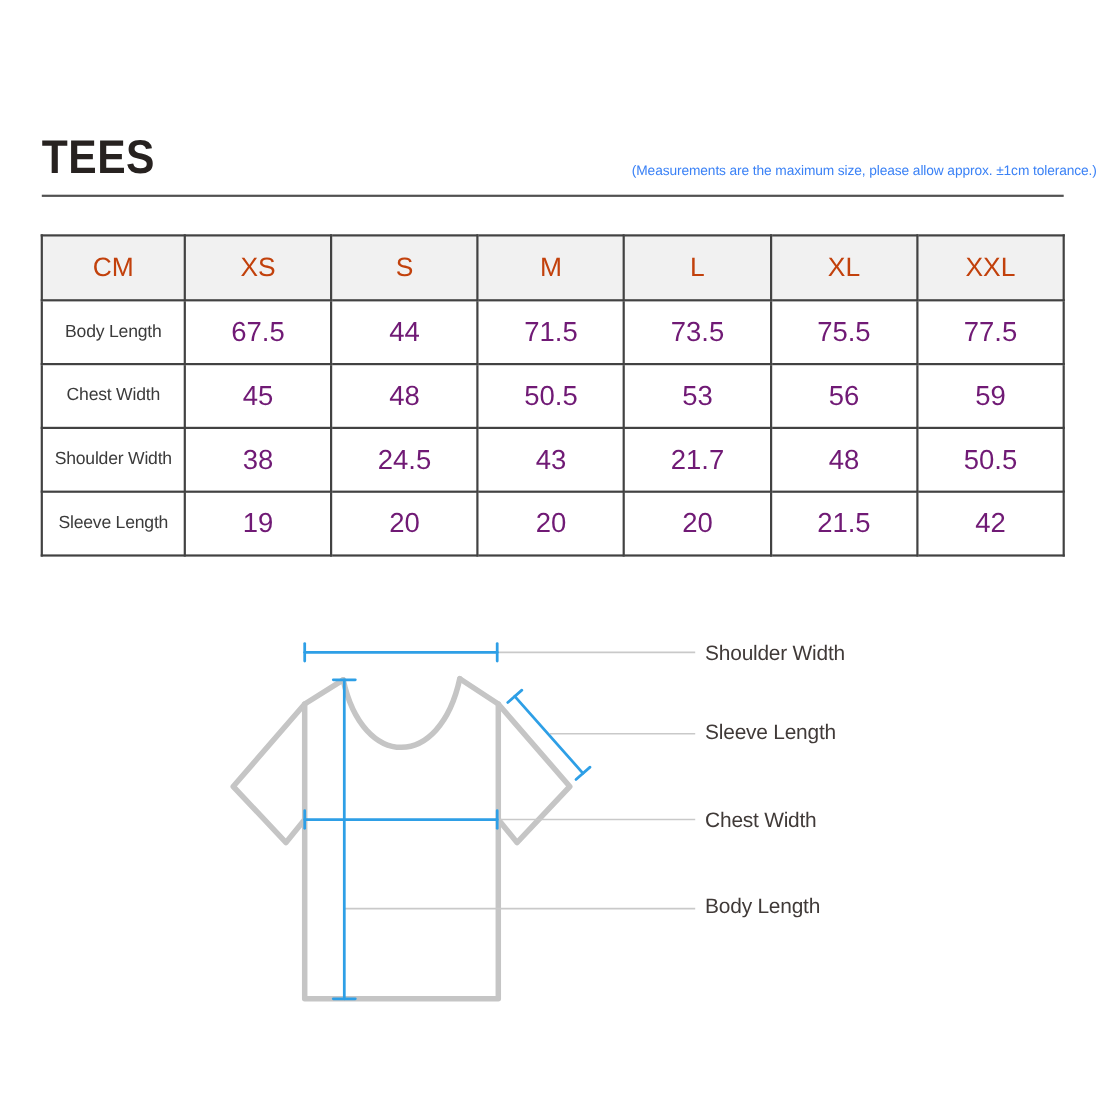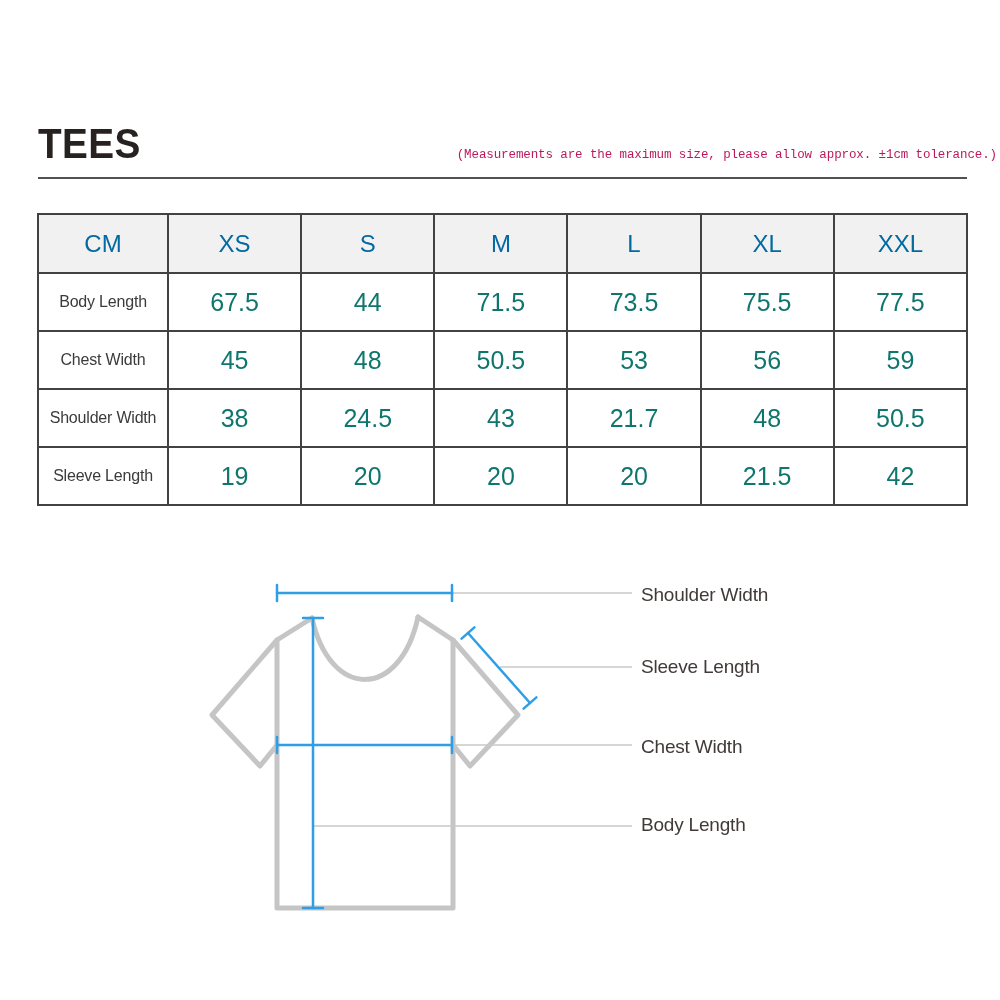--- a/index.html
+++ b/index.html
@@ -23,24 +23,23 @@
     letter-spacing:0.5px;
     transform:scaleX(0.9);
     transform-origin:left center;
     white-space:nowrap;
   }
   .note{
     position:absolute;
     right:32px;
     top:148px;
     font-size:12.5px;
-    color:#be185d;
+    color:#3b82f6;
     letter-spacing:-0.1px;
     white-space:nowrap;
-    font-family:Liberation Mono, monospace;
   }
   .rule{
     position:absolute;
     left:38px;
     width:929px;
     top:177px;
     height:2px;
     background:#515151;
   }
   table.size-chart{
@@ -56,34 +55,34 @@
     text-align:center;
     vertical-align:middle;
     padding:0;
   }
   table.size-chart col.label-col{width:130px;}
   table.size-chart thead th{
     height:57px;
     background:#f1f1f1;
     font-size:24px;
     font-weight:400;
-    color:#0369a1;
+    color:#c2410c;
   }
   table.size-chart tbody tr{height:58px;}
   table.size-chart tbody th{
     font-size:16px;
     font-weight:400;
     color:#3b3b3b;
     background:#ffffff;
     letter-spacing:-0.2px;
   }
   table.size-chart tbody td{
     font-size:25px;
     font-weight:400;
-    color:#0f766e;
+    color:#701a75;
     background:#ffffff;
   }
   .diagram-svg{
     position:absolute;
     left:0;
     top:540px;
   }
   .diagram-label{
     position:absolute;
     left:641px;

